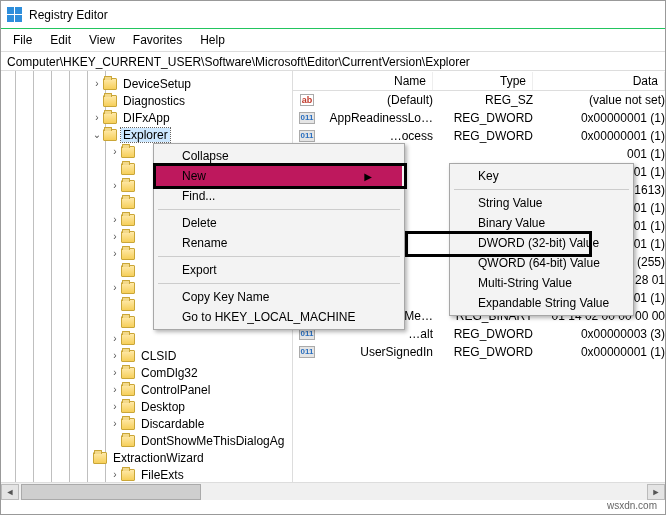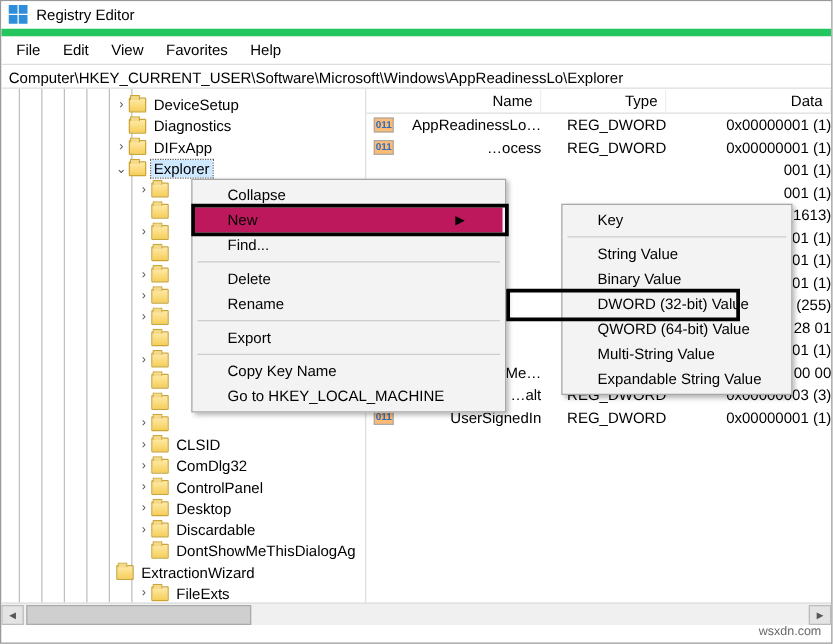--- a/index.html
+++ b/index.html
@@ -13,21 +13,21 @@
     height: 515px;
     overflow: hidden;
     position: relative;
     border: 1px solid #999;
   }
   .titlebar {
     display: flex;
     align-items: center;
     height: 28px;
     padding: 0 6px;
-    border-bottom: 6px solid #22c55e;
+    border-bottom: 1px solid #22c55e;
     background: #fff;
   }
   .titlebar .app-icon {
     width: 16px; height: 16px;
     margin-right: 6px;
     display: flex; flex-wrap: wrap;
   }
   .titlebar .app-icon span {
     width: 7px; height: 7px; background: #2e8edb;
     margin: 0 1px 1px 0;
@@ -137,21 +137,21 @@
   }
   .list-rows .row .rn { width: 114px; white-space: nowrap; overflow: hidden; text-overflow: ellipsis; }
   .list-rows .row .rt { width: 100px; }
   .list-rows .row .rd { flex: 1; white-space: nowrap; overflow: hidden; }
   .ico-ab {
     font-size: 9px; font-weight: bold; color: #c0392b;
     background: #fff; border: 1px solid #aaa; padding: 0 1px; line-height: 10px;
   }
   .ico-dw {
     font-size: 8px; font-weight: bold; color: #2a6fbf;
-    background: #fdba74; border: 1px solid #aaa; padding: 0 1px; line-height: 10px;
+    background: #e5e5e5; border: 1px solid #aaa; padding: 0 1px; line-height: 10px;
   }
   .ctxmenu {
     position: absolute;
     background: #f3f3f3;
     border: 1px solid #a7a7a7;
     box-shadow: 2px 2px 4px rgba(0,0,0,.3);
     padding: 2px;
     font-size: 12px;
     z-index: 20;
   }
@@ -219,21 +219,21 @@
 </div>
 
 <div class="menubar">
   <div class="mitem">File</div>
   <div class="mitem">Edit</div>
   <div class="mitem">View</div>
   <div class="mitem">Favorites</div>
   <div class="mitem">Help</div>
 </div>
 
-<div class="pathbar">Computer\HKEY_CURRENT_USER\Software\Microsoft\Windows\AppReadinessLo\Explorer</div>
+<div class="pathbar">Computer\HKEY_CURRENT_USER\Software\Microsoft\Editor\CurrentVersion\Explorer</div>
 
 <div class="content">
 
   <div class="tree-pane">
     <div class="tree-indent-lines" id="vlines">
         <div class="vline" style="left: 14px;"></div>
         <div class="vline" style="left: 32px;"></div>
         <div class="vline" style="left: 50px;"></div>
         <div class="vline" style="left: 68px;"></div>
         <div class="vline" style="left: 86px;"></div>
@@ -365,20 +365,28 @@
 
   <div class="list-pane">
     <div class="list-header">
       <div class="col col-name">Name</div>
       <div class="col col-type">Type</div>
       <div class="col col-data">Data</div>
     </div>
     <div class="list-rows" id="rows">
         <div class="row">
           <span class="cico">
+            <span class="ico-ab">ab</span>
+          </span>
+          <span class="rn">(Default)</span>
+          <span class="rt">REG_SZ</span>
+          <span class="rd">(value not set)</span>
+        </div>
+        <div class="row">
+          <span class="cico">
             <span class="ico-dw">011</span>
           </span>
           <span class="rn">AppReadinessLo…</span>
           <span class="rt">REG_DWORD</span>
           <span class="rd">0x00000001 (1)</span>
         </div>
         <div class="row">
           <span class="cico">
             <span class="ico-dw">011</span>
           </span>

